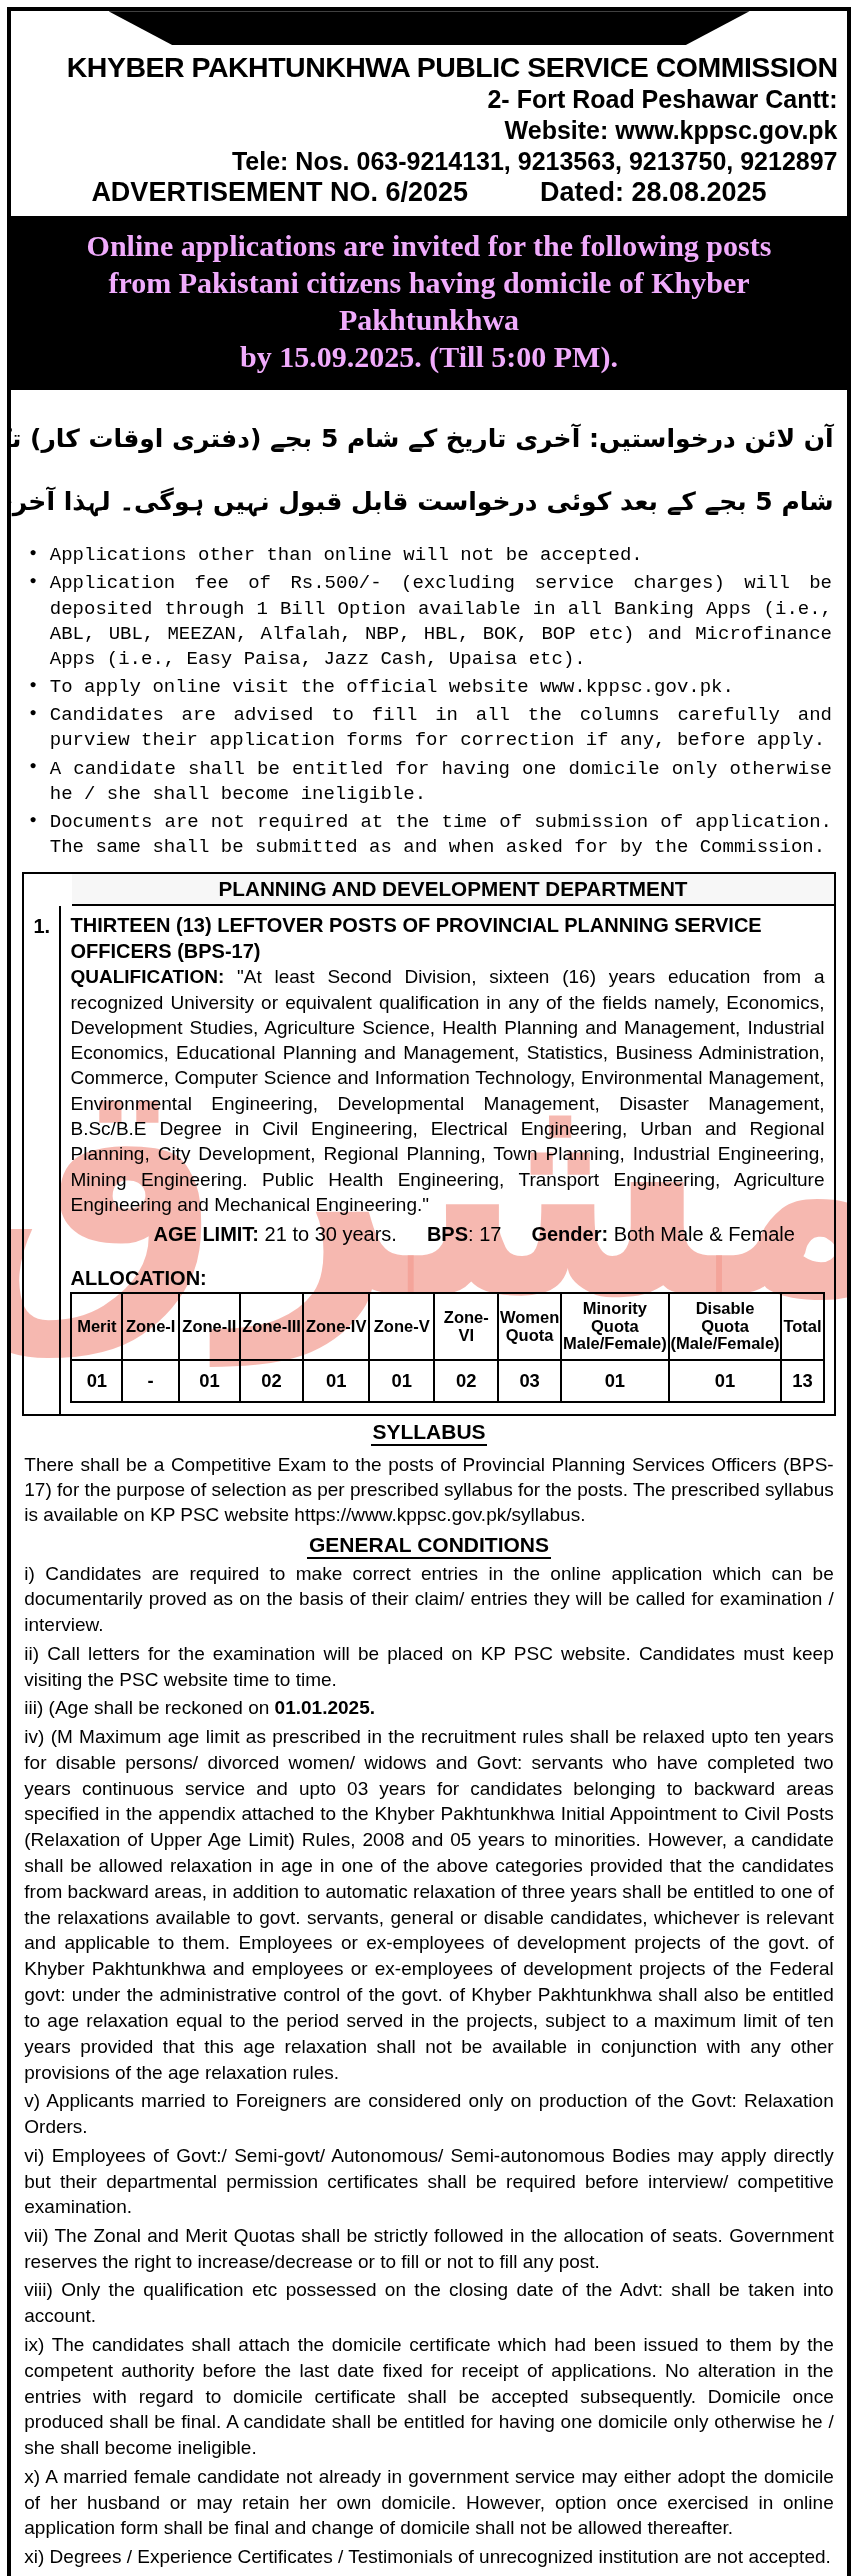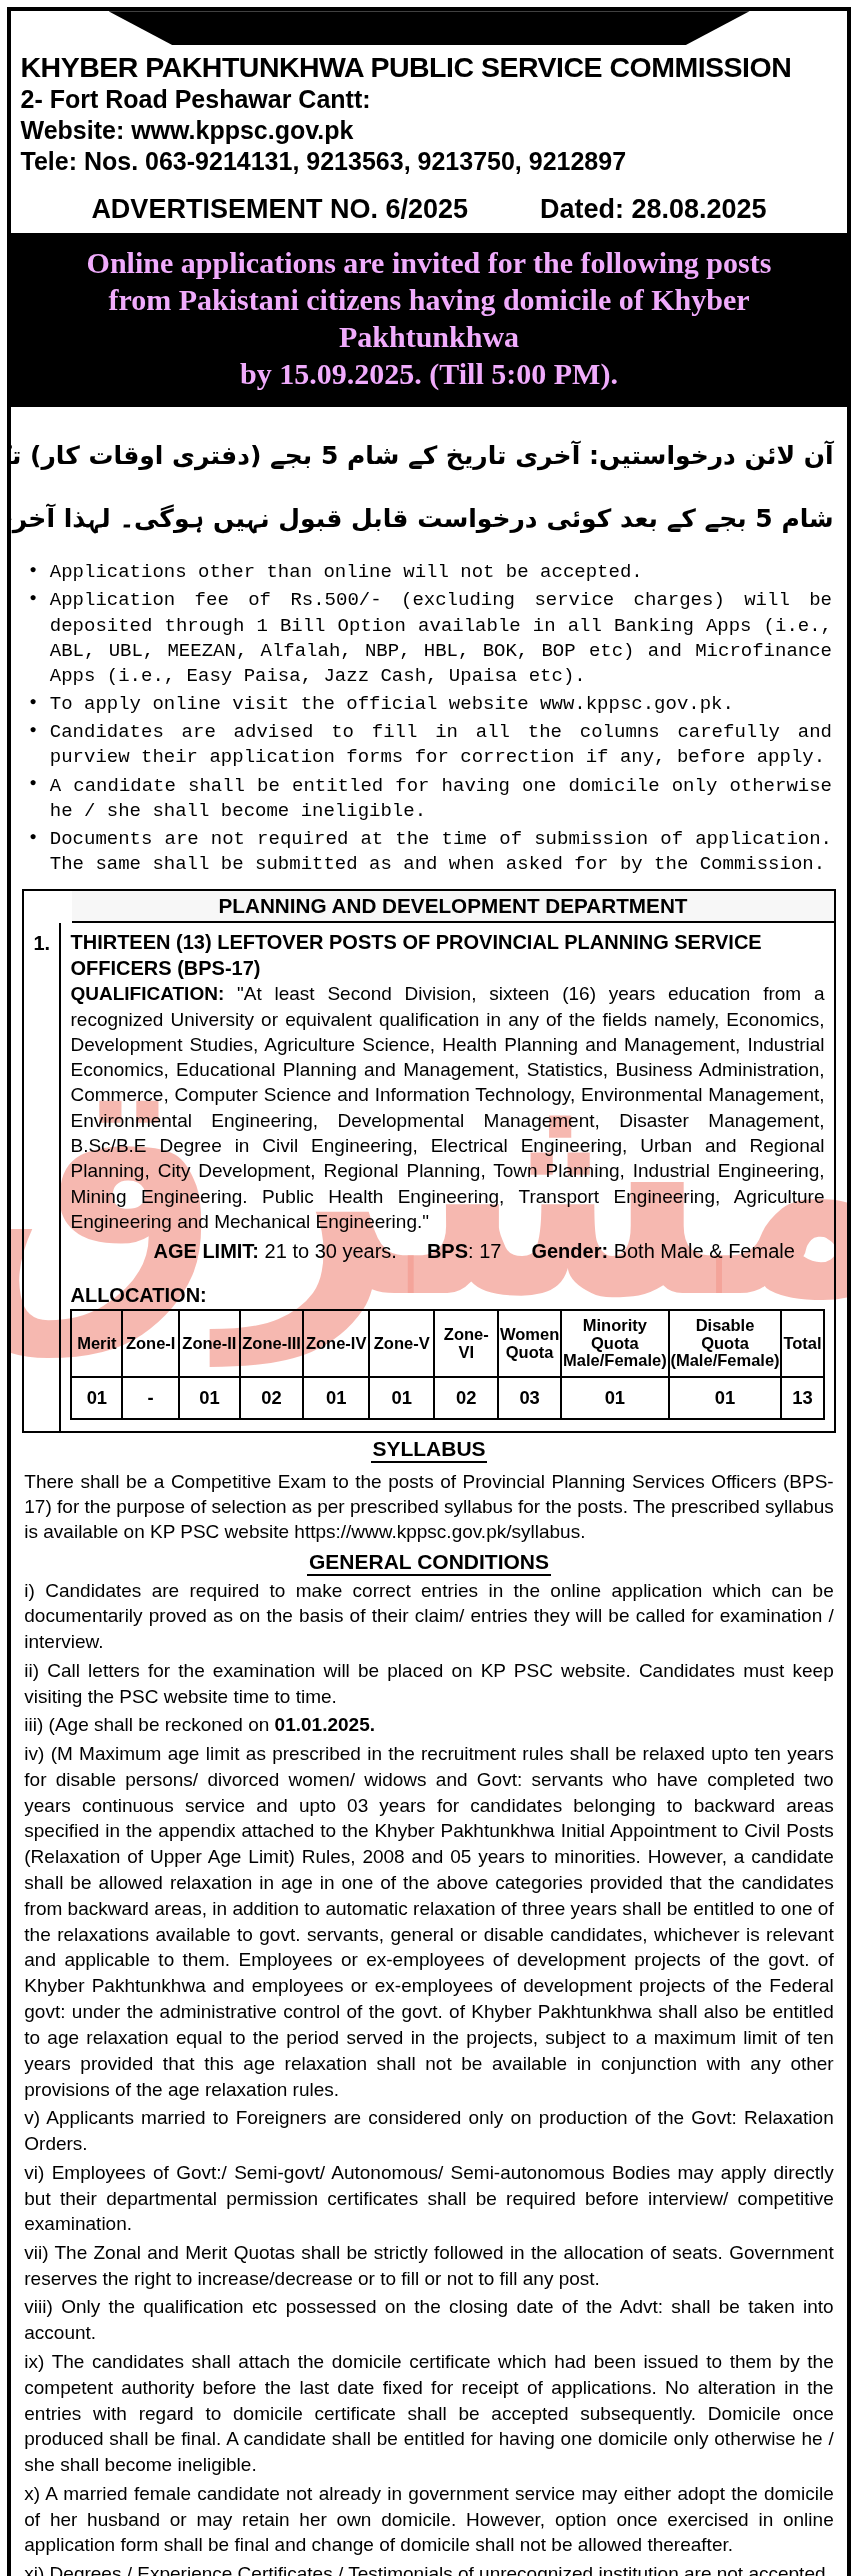--- a/index.html
+++ b/index.html
@@ -23,24 +23,24 @@
 
   
   .top-ribbon {
     width: 641px; height: 34px;
     margin: 0 auto;
     background: #000;
     clip-path: polygon(0 0, 100% 0, 90% 100%, 10% 100%);
   }
 
   
-  .hdr { text-align: left; padding: 5.5px 9.2px 7.3px; }
+  .hdr { text-align: right; padding: 5.5px 9.2px 7.3px; }
   .hdr-title   { font-size: 28.5px; font-weight: bold; letter-spacing: -0.5px; line-height: 1.15; }
   .hdr-line    { font-size: 25px; font-weight: bold; line-height: 1.25; }
-  .hdr-advt    { font-size: 27px; font-weight: bold; display: flex; justify-content: center; gap: 72px; margin-top: 17px; }
+  .hdr-advt    { font-size: 27px; font-weight: bold; display: flex; justify-content: center; gap: 72px; margin-top: 0; }
 
   
   .banner {
     background: #000; color: #f0abfc;
     text-align: center;
     padding: 11px 7.3px 14.7px;
     font-family: Liberation Serif, serif;
   }
   .banner-line { font-size: 30px; font-weight: bold; line-height: 1.24; }
 

